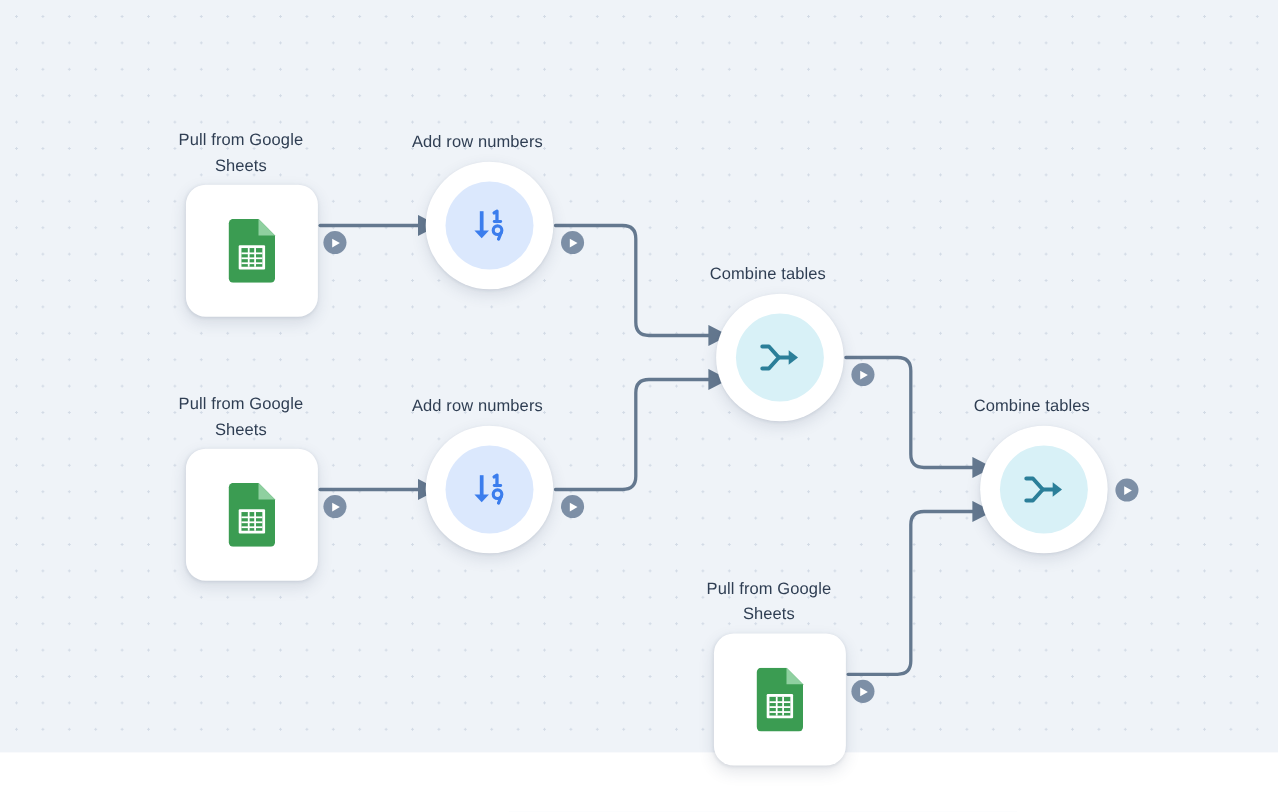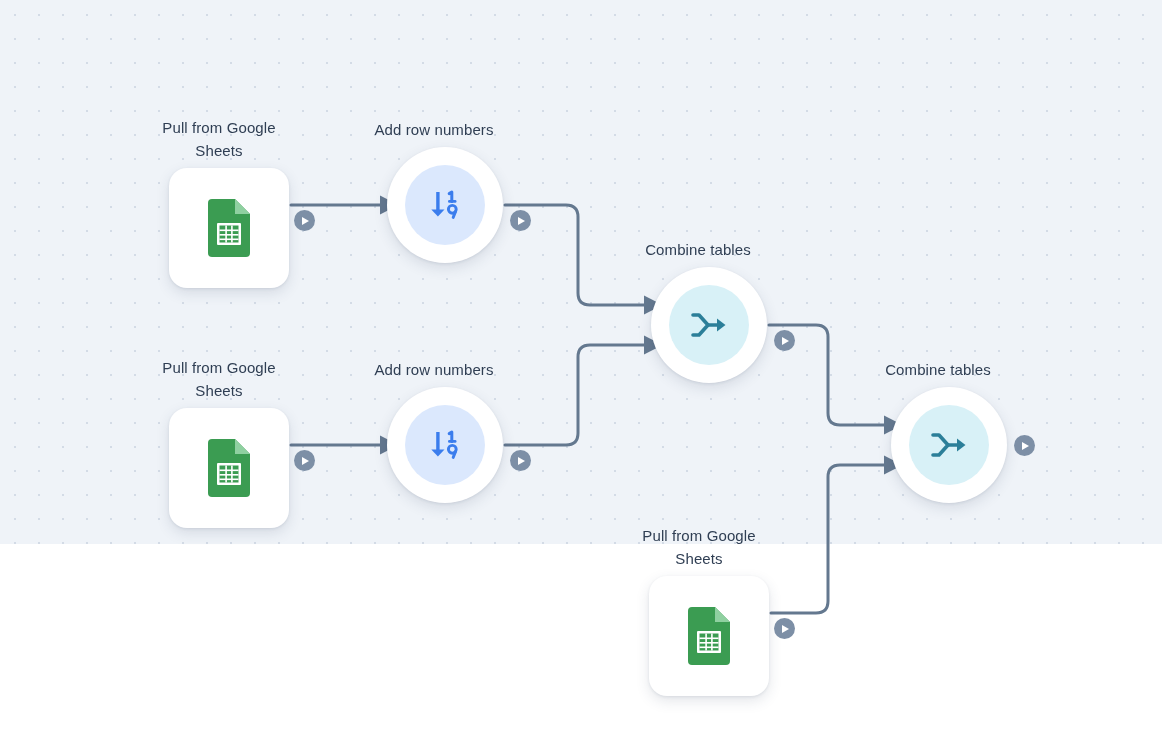--- a/index.html
+++ b/index.html
@@ -5,21 +5,21 @@
   * { box-sizing: border-box; margin: 0; padding: 0; }
   html, body {
     width: 1162px;
     height: 738px;
     overflow: hidden;
     font-family: "Liberation Sans", sans-serif;
   }
   #canvas {
     position: relative;
     width: 1162px;
-    height: 544px;
+    height: 684px;
     background-color: #eff3f8;
     background-image: radial-gradient(circle, #d3dbe6 1.1px, transparent 1.2px);
     background-size: 24px 24px;
     background-position: 3px 3px;
   }
   #edge-layer {
     position: absolute;
     left: 0; top: 0;
     width: 1162px; height: 738px;
     pointer-events: none;

